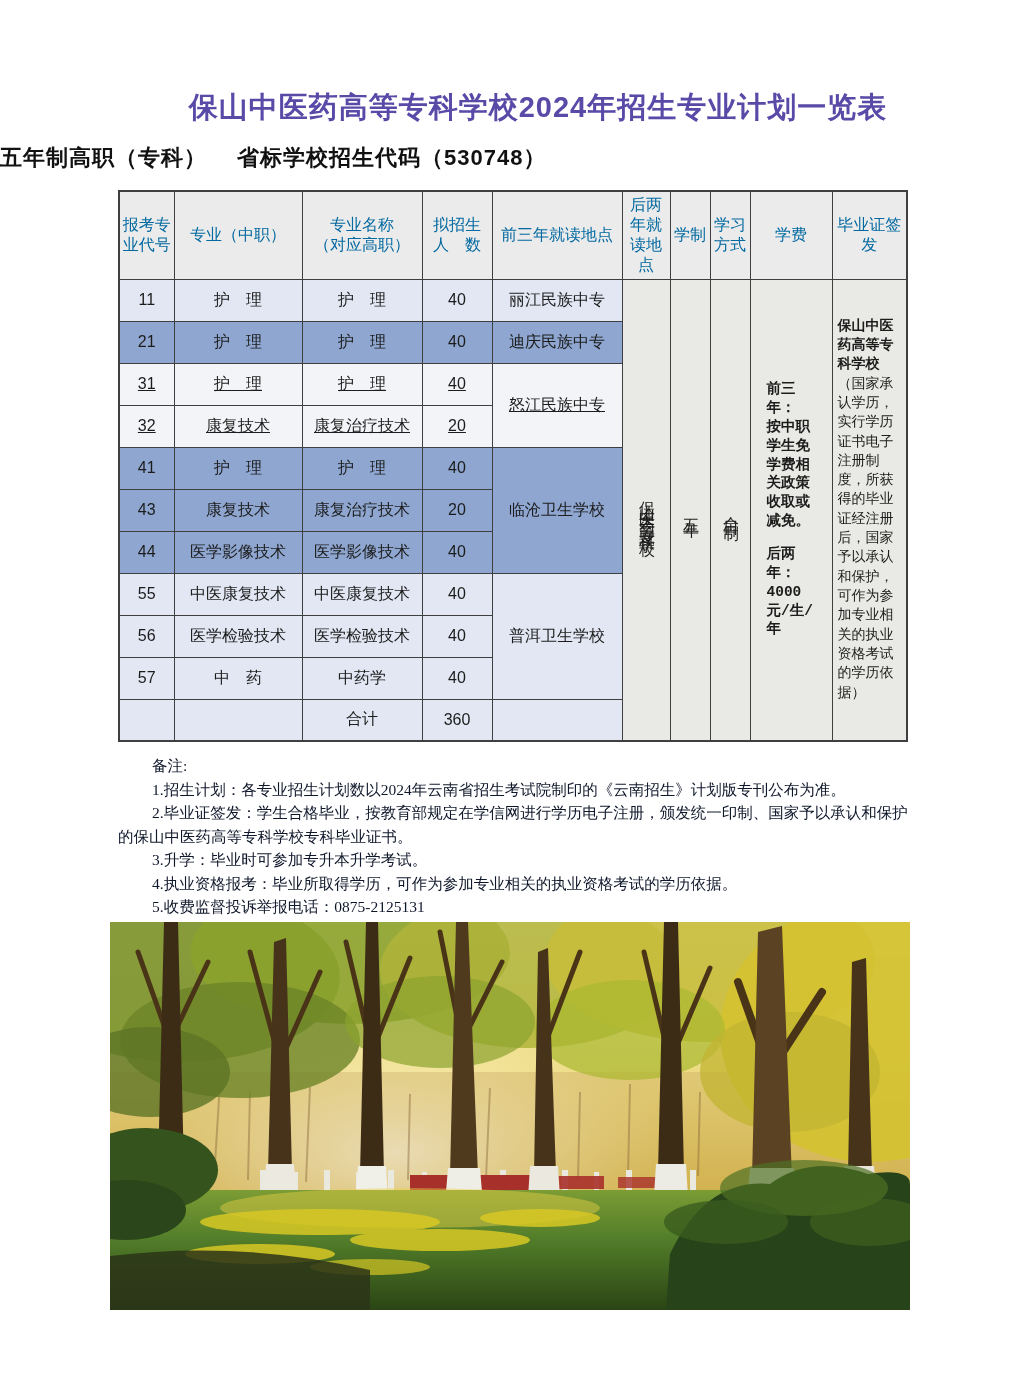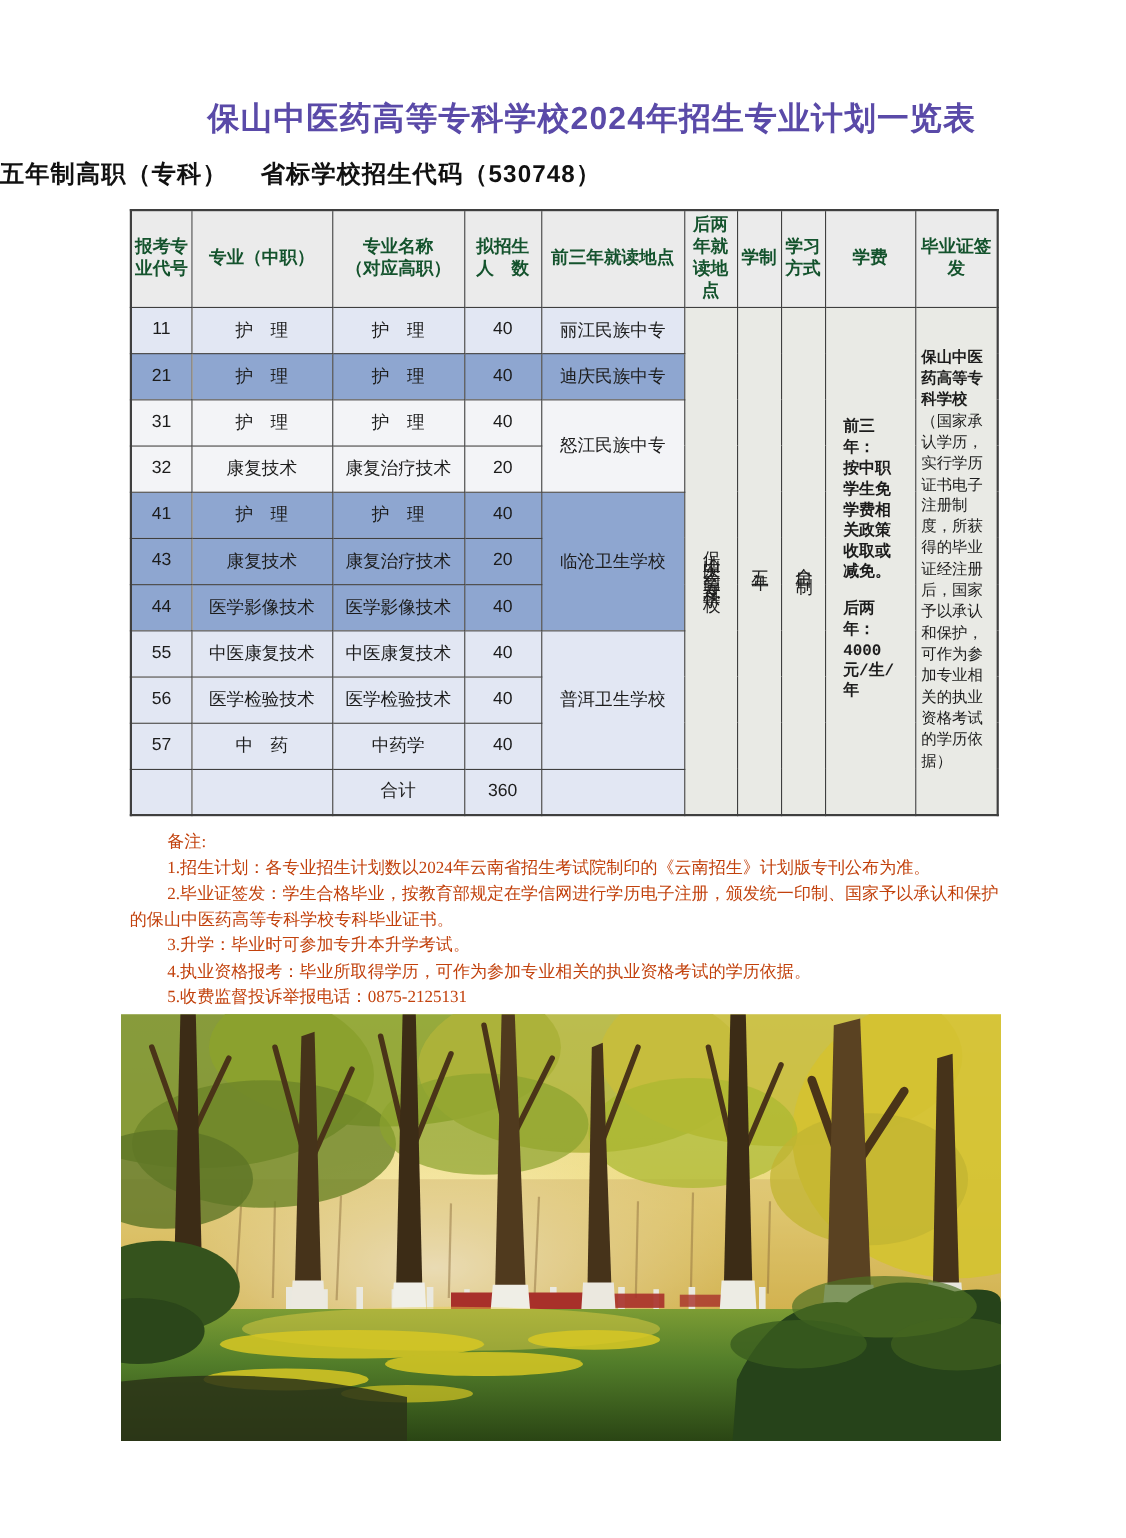--- a/index.html
+++ b/index.html
@@ -22,38 +22,38 @@
   .subtitle{position:absolute;top:143px;left:0;width:100%;text-align:left;
     font-size:22px;font-weight:bold;color:#111;letter-spacing:1px;}
 
   table.plan-table{position:absolute;left:118px;top:190px;width:788px;
     border-collapse:collapse;table-layout:fixed;}
   .plan-table th,.plan-table td{border:1px solid var(--border);text-align:center;
     vertical-align:middle;font-size:16px;overflow:hidden;}
   .plan-table{border:2px solid var(--border);}
   .plan-table thead tr{height:88px;}
   .plan-table tbody tr{height:42px;}
-  .plan-table th{background:var(--header-bg);font-weight:bold;white-space:pre-line;
-    line-height:1.25;color:#14532d;}
+  .plan-table th{background:var(--header-bg);font-weight:normal;white-space:pre-line;
+    line-height:1.25;color:#0369a1;}
   .plan-table .row-light > td{background:var(--row-light);}
   .plan-table .row-medium > td{background:var(--row-medium);}
-  .plan-table .row-white > td{background:var(--row-white);}
+  .plan-table .row-white > td{background:var(--row-white);text-decoration:underline;}
   .plan-table td.side{background:var(--side-bg);font-family:Liberation Mono, monospace;}
   .v-text{writing-mode:vertical-lr;text-orientation:upright;letter-spacing:4px;
     line-height:1;padding:6px 0;}
   td.tuition{text-align:left;font-weight:bold;font-size:14.5px;line-height:1.3;
     padding:4px 16px;vertical-align:middle;}
   .fee-gap{margin-top:14px;}
   td.diploma{text-align:left;font-size:14px;line-height:1.38;padding:4px 5px;
     vertical-align:middle;}
   td.diploma .issuer{font-weight:bold;}
 
   .notes{position:absolute;left:118px;top:754px;width:794px;
     font-family:"Liberation Serif","DejaVu Serif",serif;font-size:15.5px;
-    line-height:1.52;color:#c2410c;}
+    line-height:1.52;color:#0f172a;}
   .notes p{text-indent:2.2em;}
 
   .photo{position:absolute;left:110px;top:922px;width:800px;height:388px;display:block;}
 </style>
 </head>
 <body>
 
 <div class="page">
 
   <div class="title">保山中医药高等专科学校2024年招生专业计划一览表</div>

